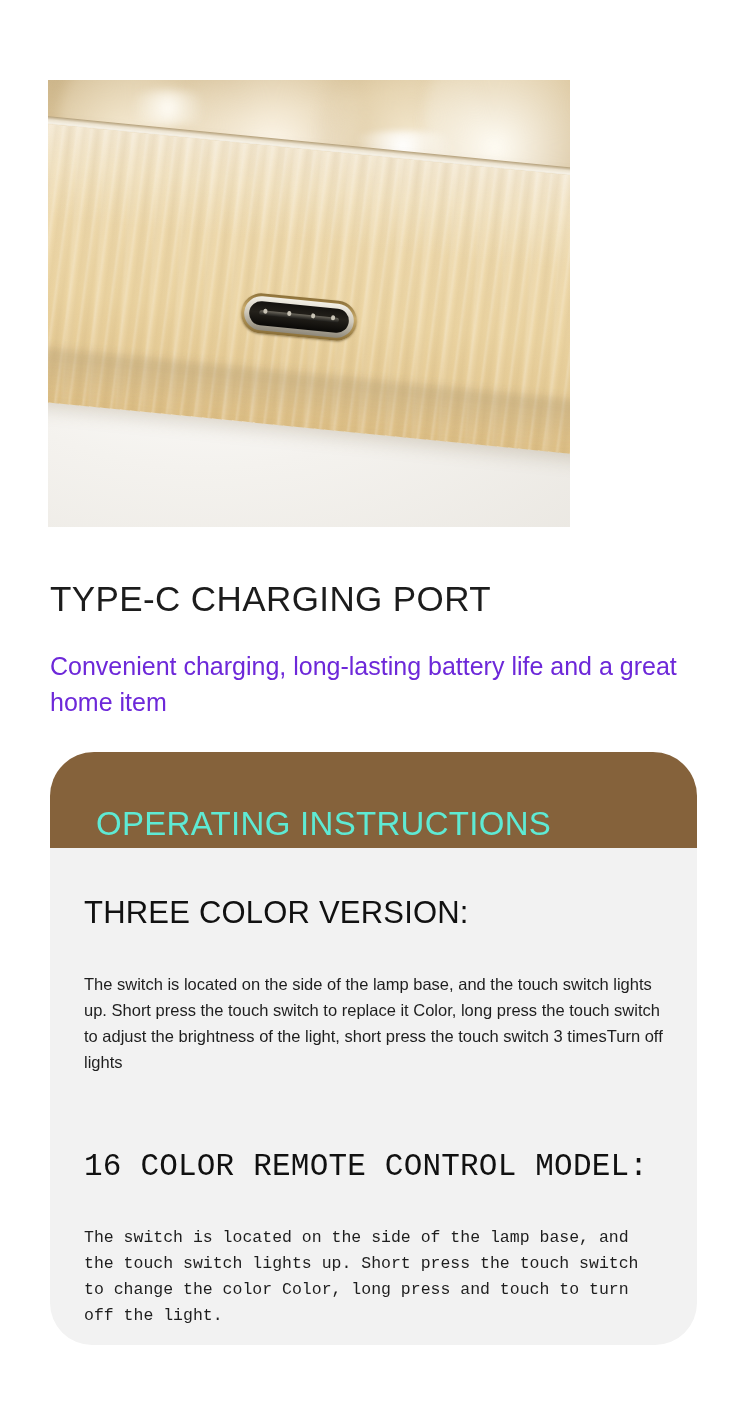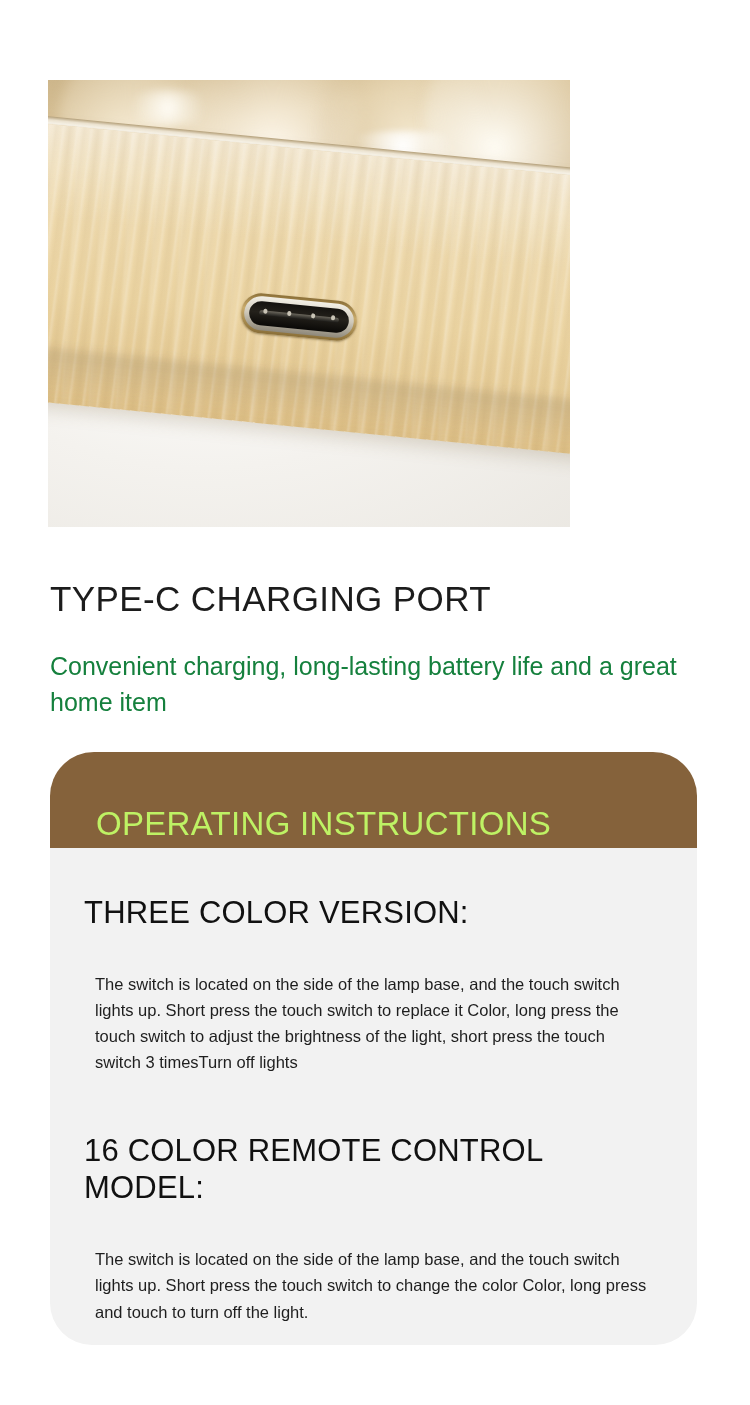--- a/index.html
+++ b/index.html
@@ -205,21 +205,21 @@
     line-height: 1.12;
   }
   .subtitle {
     position: absolute;
     left: 50px;
     top: 624px;
     width: 650px;
     font-size: 25px;
     font-weight: 400;
     line-height: 1.42;
-    color: #15803d;
+    color: #6d28d9;
   }
 
   
   .instructions {
     position: absolute;
     left: 50px;
     top: 752px;
     width: 647px;
     height: 593px;
   }
@@ -229,21 +229,21 @@
     width: 100%;
     height: 96px;
     background: #85623b;
     border-radius: 44px 44px 0 0;
     box-sizing: border-box;
   }
   .banner-text {
     position: absolute;
     left: 46px;
     bottom: 8px;
-    color: #bef264;
+    color: #5eead4;
     font-size: 33px;
     font-weight: 400;
     letter-spacing: 0.3px;
     line-height: 1;
   }
   .panel {
     position: absolute;
     left: 0;
     top: 96px;
     width: 100%;
@@ -251,35 +251,35 @@
     background: #f2f2f2;
     border-radius: 0 0 42px 42px;
     box-sizing: border-box;
   }
   .section {
     position: absolute;
     left: 34px;
     width: 580px;
   }
   .section-1 { top: 46px; }
-  .section-2 { top: 284px; }
+  .section-2 { top: 300px; font-family: Liberation Mono, monospace; }
   .section-title {
     font-size: 31px;
     font-weight: 400;
     color: #111111;
     letter-spacing: 0.2px;
     line-height: 1.2;
     margin: 0 0 40px 0;
   }
   .section-body {
     font-size: 16.5px;
     font-weight: 400;
     line-height: 1.58;
     color: #1e1e1e;
-    margin: 11px;
+    margin: 0;
     max-width: 580px;
   }
 </style>
 </head>
 <body>
 
 <div class="photo">
   <div class="photo-inner">
     <div class="surface"></div>
 

